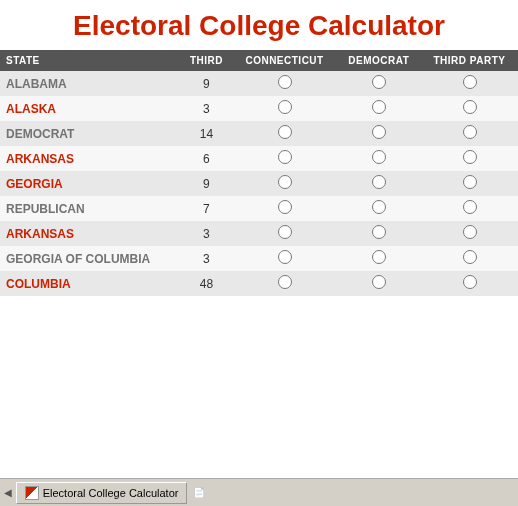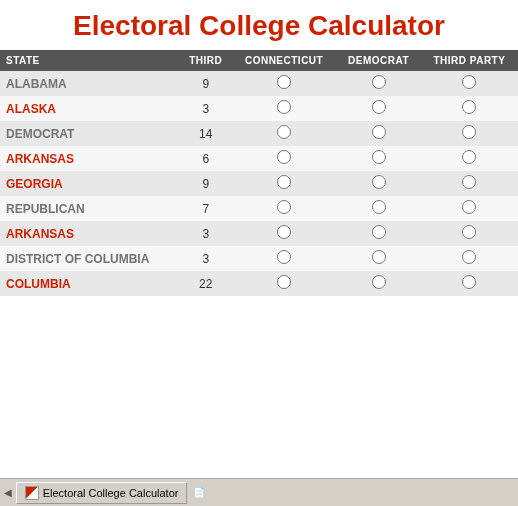--- a/index.html
+++ b/index.html
@@ -164,29 +164,29 @@
           <td class="radio-cell"><input type="radio" name="state-6" style=""></td>
         </tr>
         <tr>
           <td class="state-red">ARKANSAS</td>
           <td class="votes">3</td>
           <td class="radio-cell"><input type="radio" name="state-7" style=""></td>
           <td class="radio-cell"><input type="radio" name="state-7" style=""></td>
           <td class="radio-cell"><input type="radio" name="state-7" style=""></td>
         </tr>
         <tr>
-          <td class="state-normal">DISTRICT OF COLUMBIA</td>
+          <td class="state-normal">GEORGIA OF COLUMBIA</td>
           <td class="votes">3</td>
           <td class="radio-cell"><input type="radio" name="state-8" style=""></td>
           <td class="radio-cell"><input type="radio" name="state-8" style=""></td>
           <td class="radio-cell"><input type="radio" name="state-8" style=""></td>
         </tr>
         <tr>
           <td class="state-red">COLUMBIA</td>
-          <td class="votes">22</td>
+          <td class="votes">48</td>
           <td class="radio-cell"><input type="radio" name="state-9" style=""></td>
           <td class="radio-cell"><input type="radio" name="state-9" style=""></td>
           <td class="radio-cell"><input type="radio" name="state-9" style=""></td>
         </tr>
       </tbody>
   </table>
 </div>
 
 <div class="taskbar">
   <span style="font-size:10px; color:#555;">◀</span>

